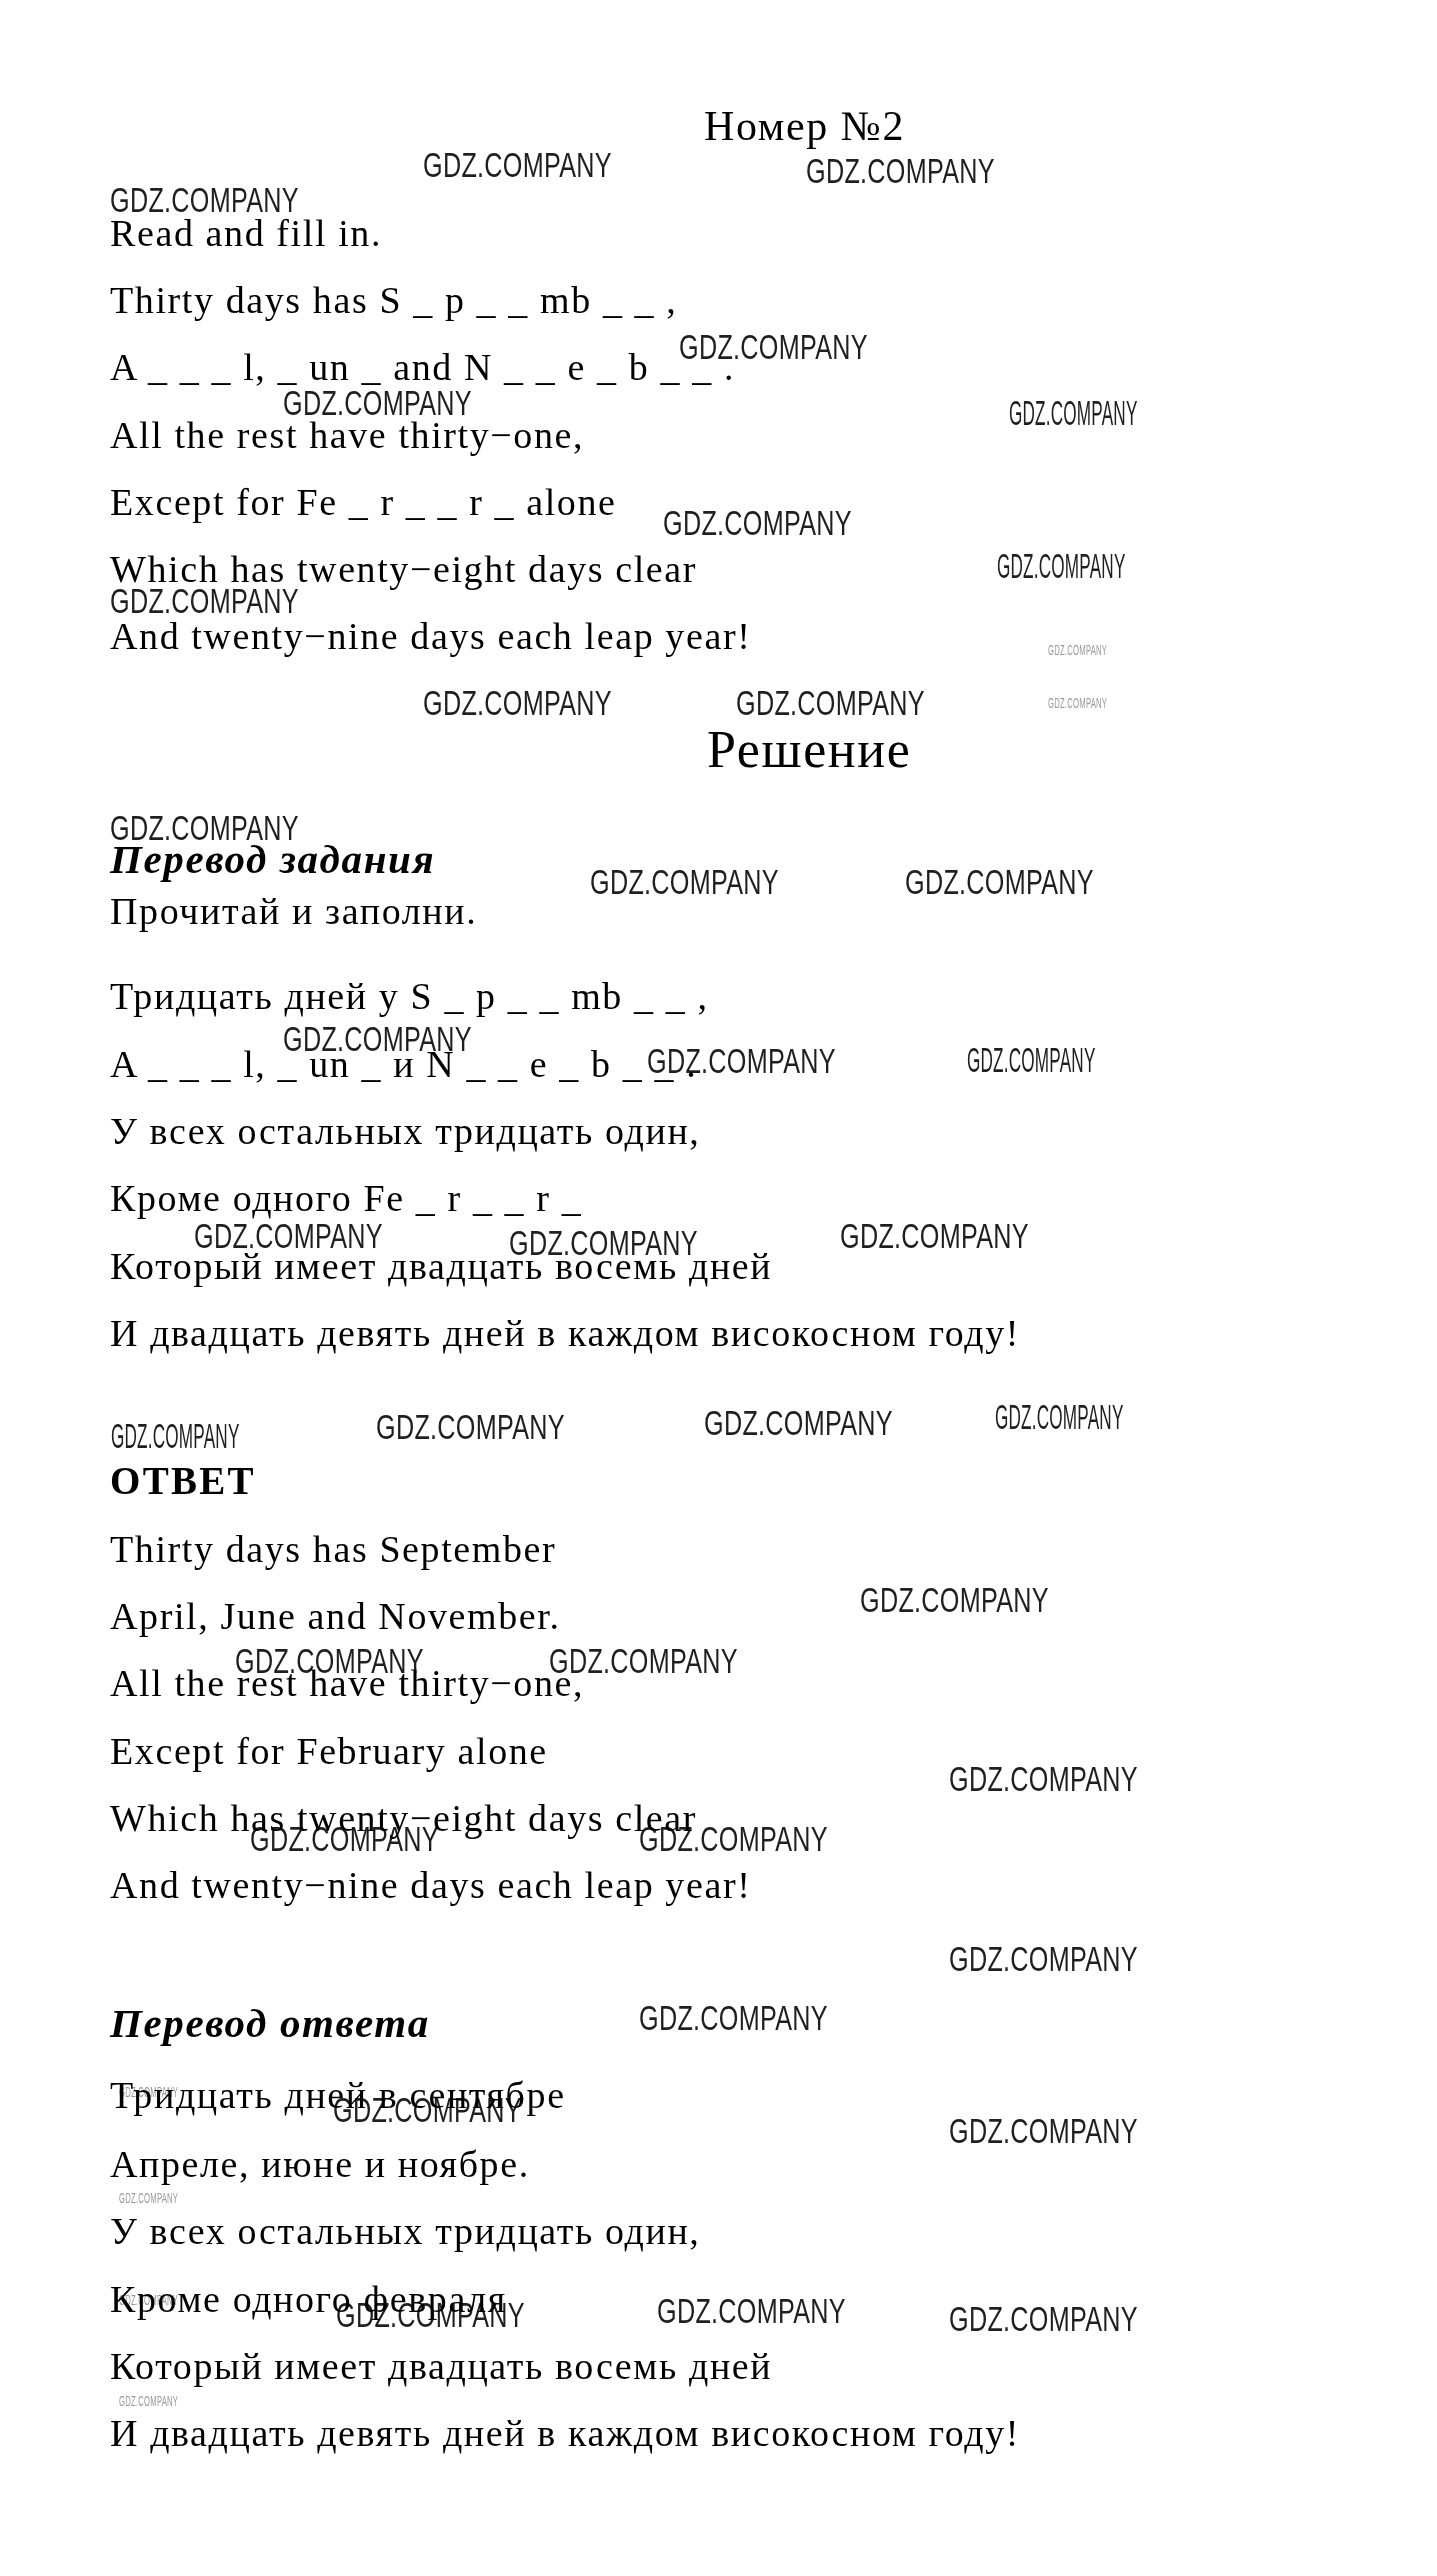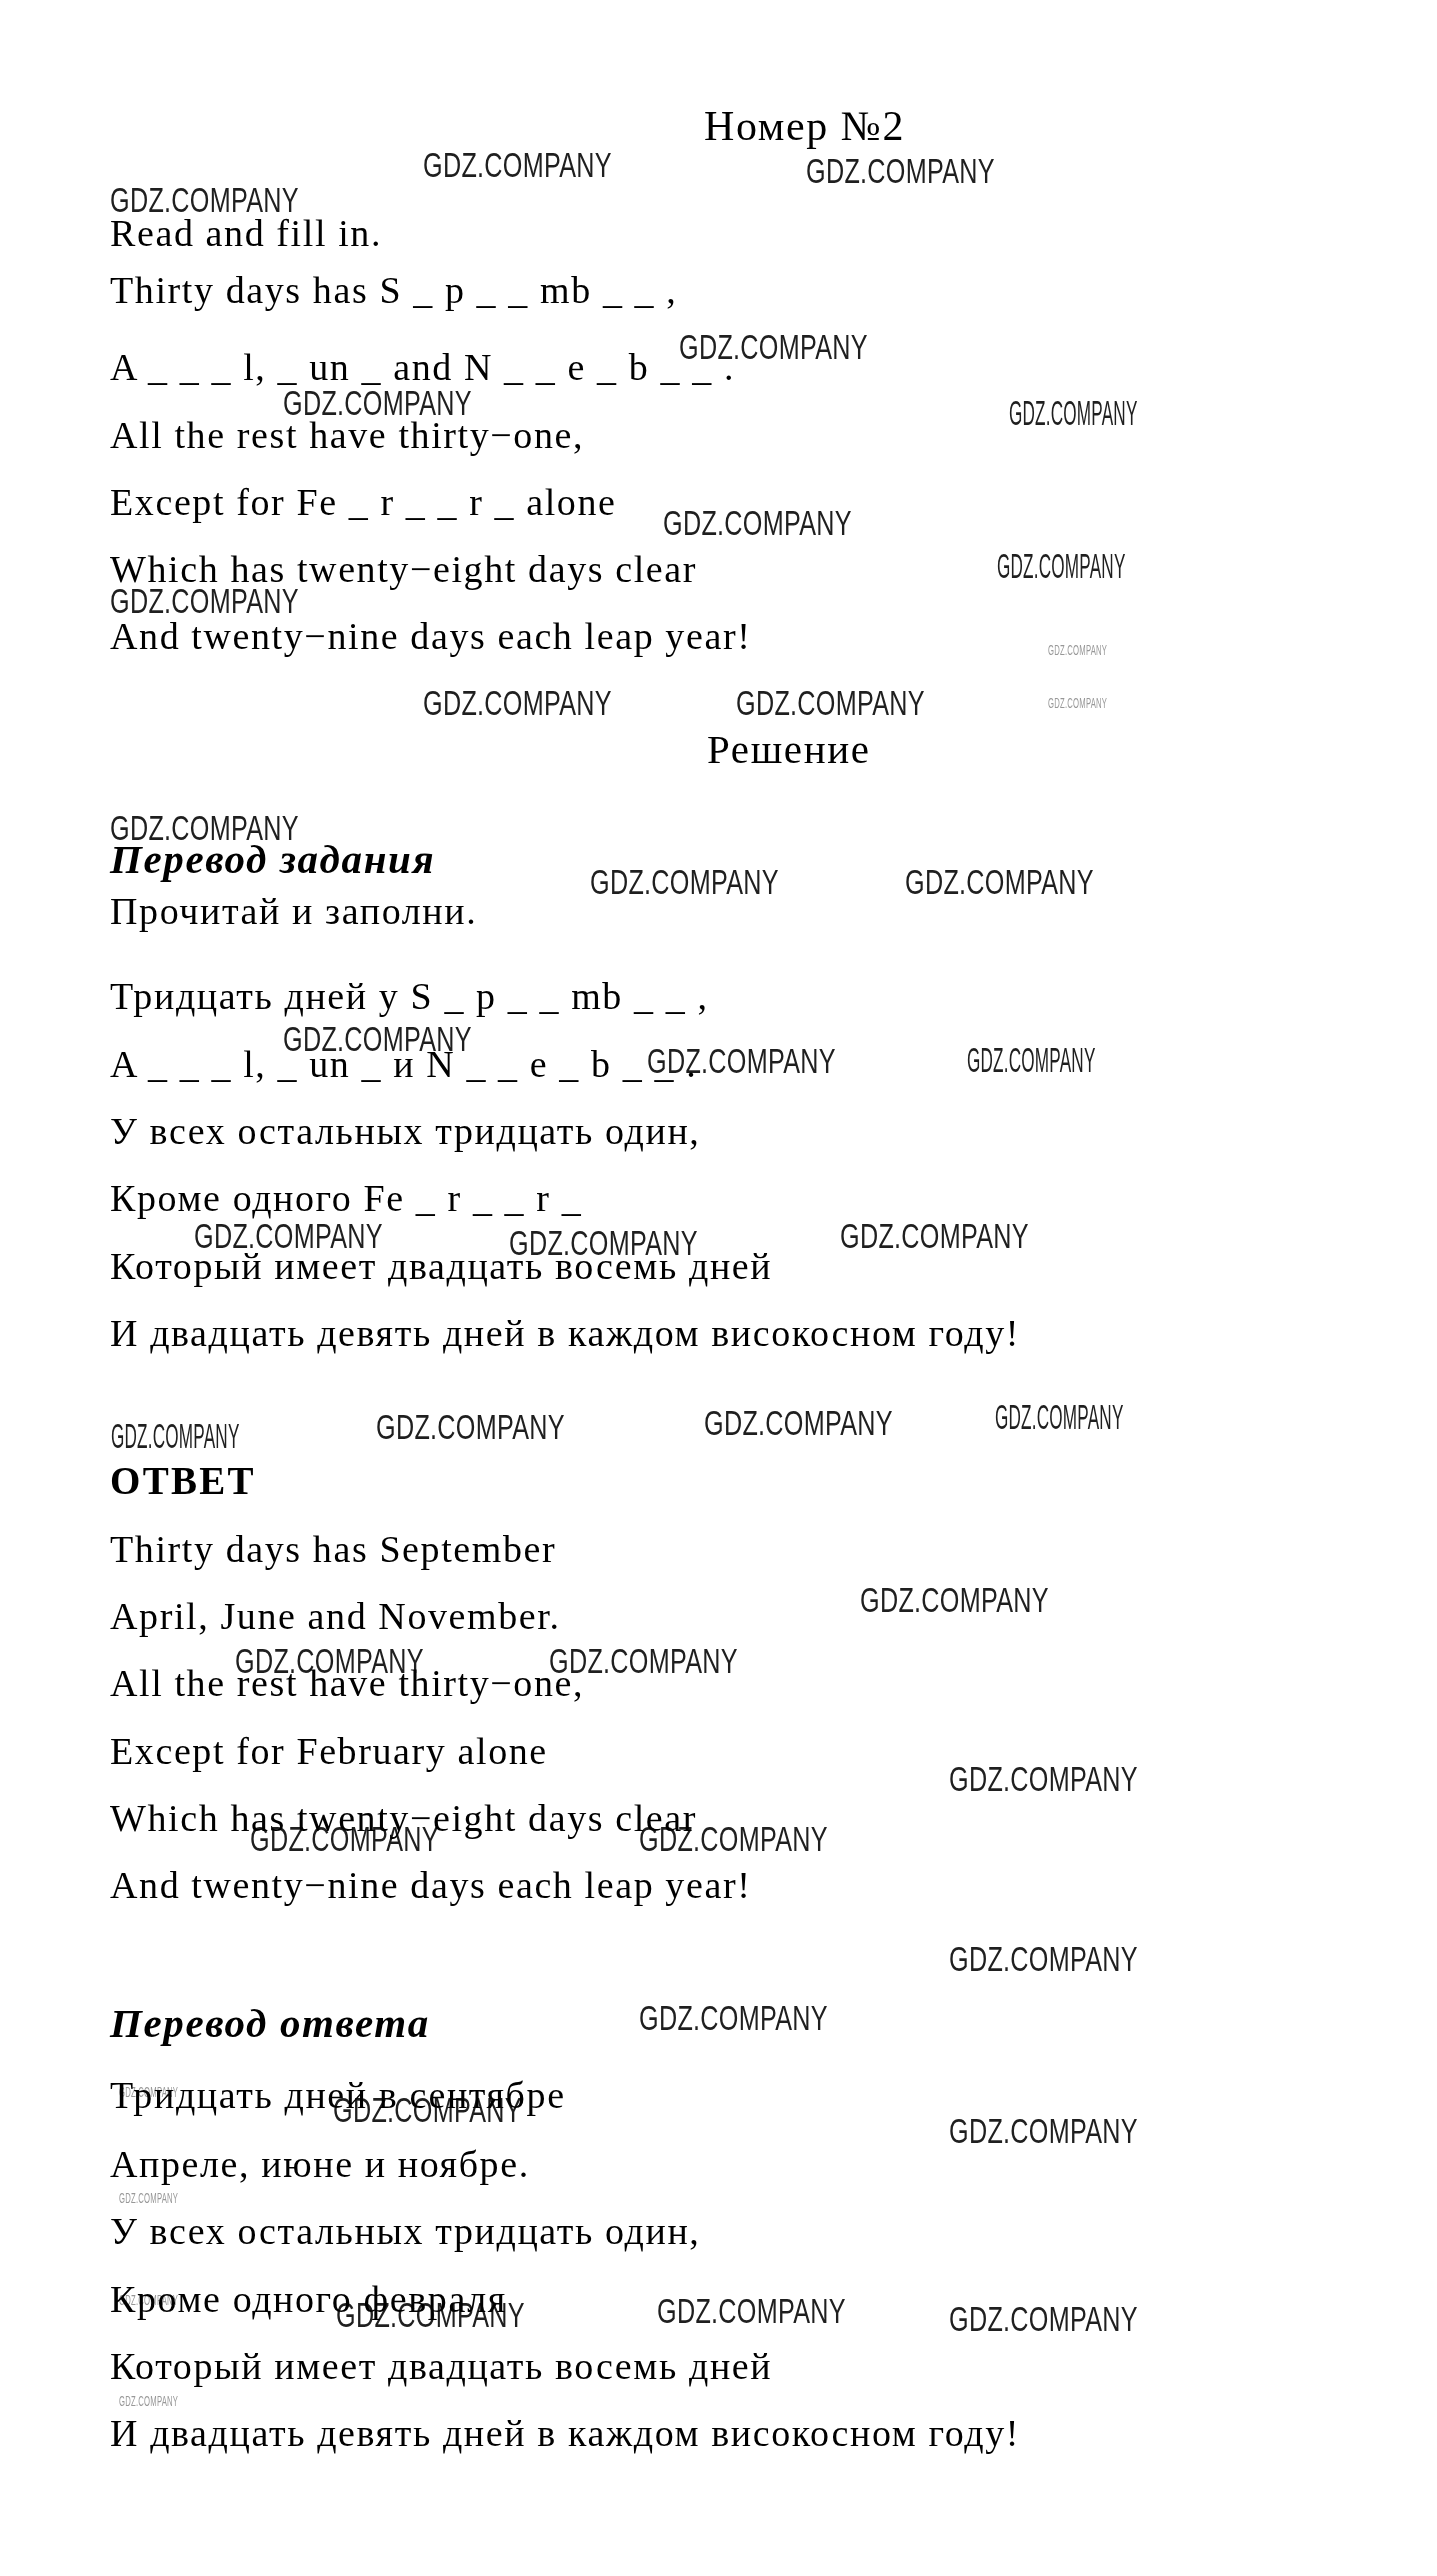--- a/index.html
+++ b/index.html
@@ -11,21 +11,21 @@
     color:#000;
     overflow:hidden;
   }
   .line {
     position:absolute; left:110px;
     font-size:38px; line-height:47px;
     letter-spacing:1.6px;
     white-space:nowrap; color:#000;
   }
   .page-title   { left:704px; font-size:42px; }
-  .sol-heading  { left:707px; font-size:41px; }
+  .sol-heading  { left:707px; font-size:52px; }
   .heading-bi   { font-weight:bold; font-style:italic; font-size:41px; }
   .heading-caps { font-weight:bold; font-size:39px; letter-spacing:2.3px; }
   .b { font-weight:normal; }
   .wm {
     position:absolute;
     font-family:"Liberation Sans", sans-serif;
     font-size:35px; line-height:35px;
     color:#1f1f1f;
     transform:scaleX(0.72);
     transform-origin:0 0;
@@ -80,21 +80,21 @@
     <div class="wm" style="left: 336px; top: 2297px;">GDZ.COMPANY</div>
     <div class="wm" style="left: 657px; top: 2293px;">GDZ.COMPANY</div>
     <div class="wm" style="left: 949px; top: 2301px;">GDZ.COMPANY</div>
     <div class="wm xs" style="left: 119px; top: 2394px;">GDZ.COMPANY</div>
     <div class="wm xs" style="left: 119px; top: 2293px;">GDZ.COMPANY</div>
   </div>
 
 <div class="line page-title" style="top:103px">Номер №2</div>
 
 <div class="line" style="top:210px">Read and fill in.</div>
-<div class="line" style="top:267px">Thirty days has S _ p _ _ mb _ _ ,</div>
+<div class="line" style="top:277px">Thirty days has S _ p _ _ mb _ _ ,</div>
 <div class="line" style="top:344px">A _ _ _ l, _ un _ and N _ _ e _ b _ _ .</div>
 <div class="line" style="top:412px">All the rest have thirty−one,</div>
 <div class="line" style="top:479px">Except for Fe _ r _ _ r _ alone</div>
 <div class="line" style="top:546px">Which has twenty−eight days clear</div>
 <div class="line" style="top:613px">And twenty−nine days each leap year!</div>
 
 <div class="line sol-heading" style="top:726px">Решение</div>
 
 <div class="line heading-bi" style="top:836px">Перевод задания</div>
 <div class="line" style="top:888px">Прочитай и заполни.</div>

